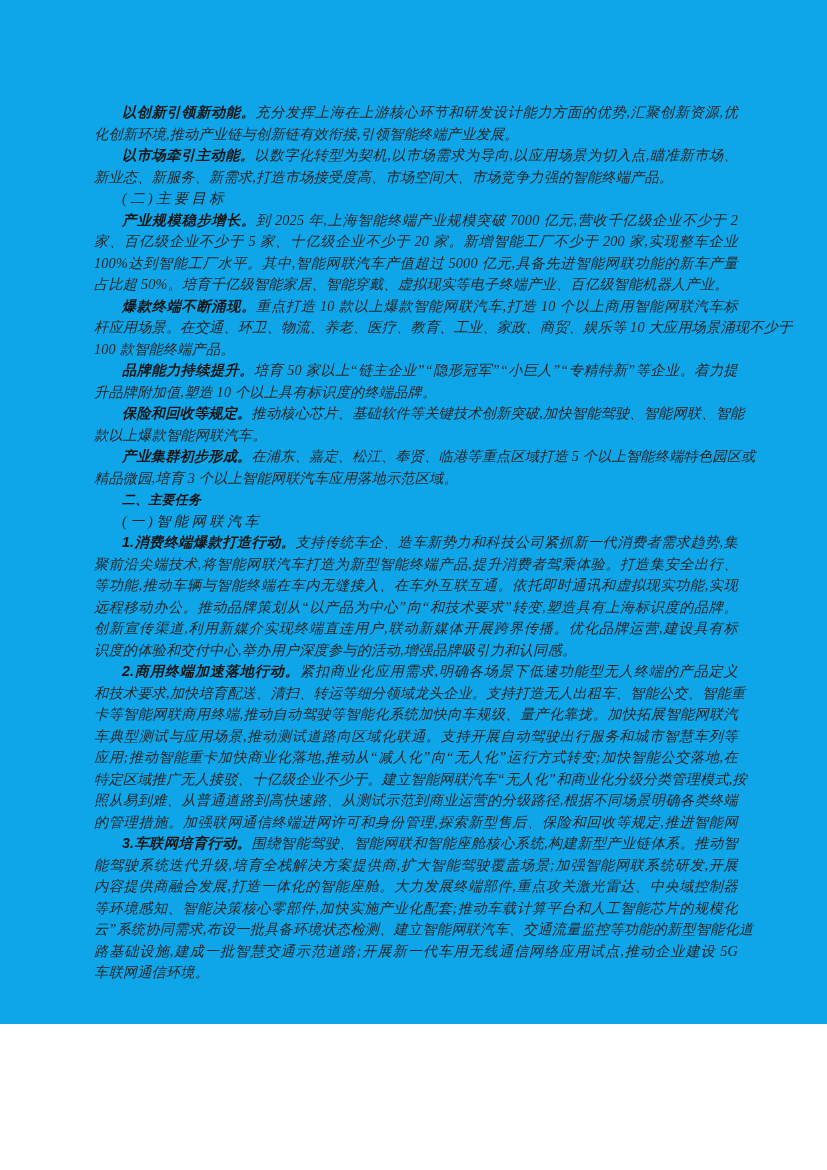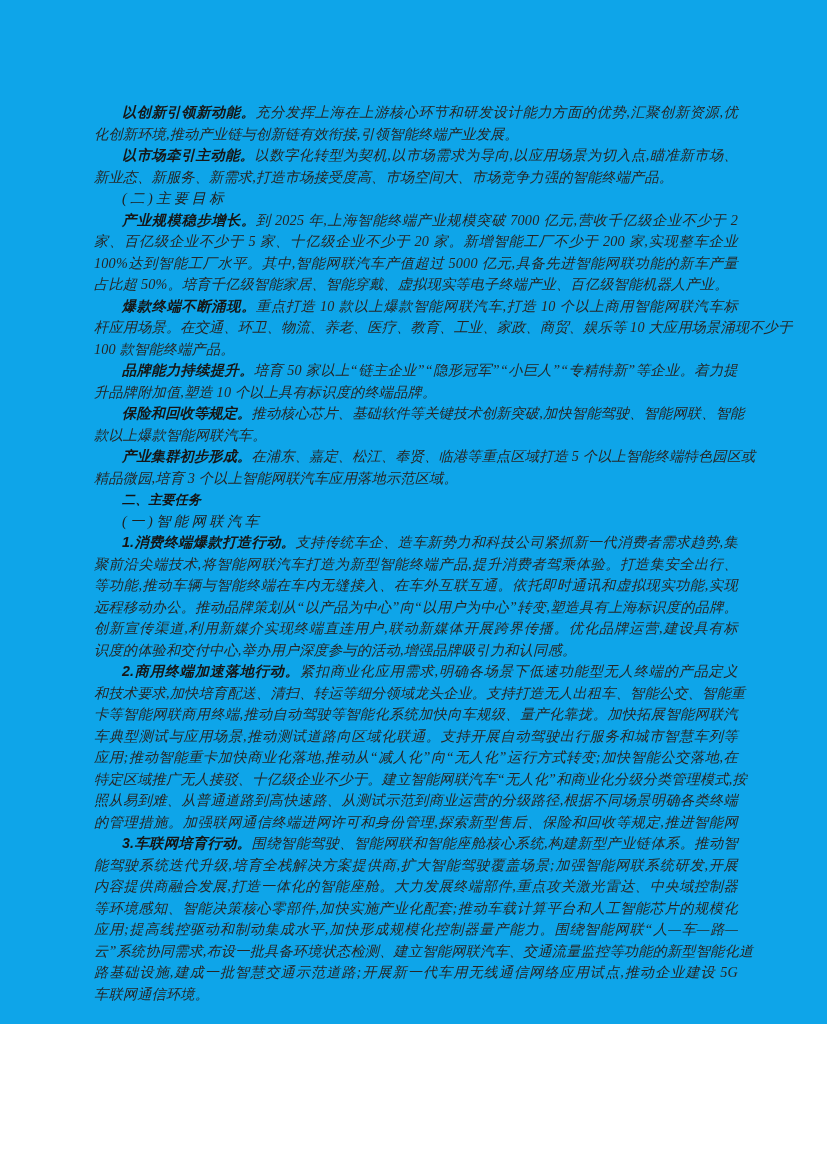--- a/index.html
+++ b/index.html
@@ -80,36 +80,35 @@
       <div class="line body">升品牌附加值,塑造 10 个以上具有标识度的终端品牌。</div>
       <div class="line body indent fill"><span class="lead">保险和回收等规定。</span>推动核心芯片、基础软件等关键技术创新突破,加快智能驾驶、智能网联、智能</div>
       <div class="line body">款以上爆款智能网联汽车。</div>
       <div class="line body indent fill"><span class="lead">产业集群初步形成。</span>在浦东、嘉定、松江、奉贤、临港等重点区域打造 5 个以上智能终端特色园区或</div>
       <div class="line body">精品微园,培育 3 个以上智能网联汽车应用落地示范区域。</div>
       <div class="line bold indent">二、主要任务</div>
       <div class="line kai indent">(一)智能网联汽车</div>
       <div class="line body indent fill"><span class="lead">1.消费终端爆款打造行动。</span>支持传统车企、造车新势力和科技公司紧抓新一代消费者需求趋势,集</div>
       <div class="line body fill">聚前沿尖端技术,将智能网联汽车打造为新型智能终端产品,提升消费者驾乘体验。打造集安全出行、</div>
       <div class="line body fill">等功能,推动车辆与智能终端在车内无缝接入、在车外互联互通。依托即时通讯和虚拟现实功能,实现</div>
-      <div class="line body fill">远程移动办公。推动品牌策划从“以产品为中心”向“以用户为中心”转变,塑造具有上海标识度的品牌。</div>
+      <div class="line body fill">远程移动办公。推动品牌策划从“以产品为中心”向“和技术要求”转变,塑造具有上海标识度的品牌。</div>
       <div class="line body fill">创新宣传渠道,利用新媒介实现终端直连用户,联动新媒体开展跨界传播。优化品牌运营,建设具有标</div>
       <div class="line body">识度的体验和交付中心,举办用户深度参与的活动,增强品牌吸引力和认同感。</div>
       <div class="line body indent fill"><span class="lead">2.商用终端加速落地行动。</span>紧扣商业化应用需求,明确各场景下低速功能型无人终端的产品定义</div>
       <div class="line body fill">和技术要求,加快培育配送、清扫、转运等细分领域龙头企业。支持打造无人出租车、智能公交、智能重</div>
       <div class="line body fill">卡等智能网联商用终端,推动自动驾驶等智能化系统加快向车规级、量产化靠拢。加快拓展智能网联汽</div>
       <div class="line body fill">车典型测试与应用场景,推动测试道路向区域化联通。支持开展自动驾驶出行服务和城市智慧车列等</div>
       <div class="line body fill">应用;推动智能重卡加快商业化落地,推动从“减人化”向“无人化”运行方式转变;加快智能公交落地,在</div>
       <div class="line body fill">特定区域推广无人接驳、十亿级企业不少于。建立智能网联汽车“无人化”和商业化分级分类管理模式,按</div>
       <div class="line body fill">照从易到难、从普通道路到高快速路、从测试示范到商业运营的分级路径,根据不同场景明确各类终端</div>
       <div class="line body fill">的管理措施。加强联网通信终端进网许可和身份管理,探索新型售后、保险和回收等规定,推进智能网</div>
       <div class="line body indent fill"><span class="lead">3.车联网培育行动。</span>围绕智能驾驶、智能网联和智能座舱核心系统,构建新型产业链体系。推动智</div>
       <div class="line body fill">能驾驶系统迭代升级,培育全栈解决方案提供商,扩大智能驾驶覆盖场景;加强智能网联系统研发,开展</div>
       <div class="line body fill">内容提供商融合发展,打造一体化的智能座舱。大力发展终端部件,重点攻关激光雷达、中央域控制器</div>
       <div class="line body fill">等环境感知、智能决策核心零部件,加快实施产业化配套;推动车载计算平台和人工智能芯片的规模化</div>
-      <div class="line body fill">应用;提高线控驱动和制动集成水平,加快形成规模化控制器量产能力。围绕智能网联“人—车—路—</div>
       <div class="line body fill">云”系统协同需求,布设一批具备环境状态检测、建立智能网联汽车、交通流量监控等功能的新型智能化道</div>
       <div class="line body fill">路基础设施,建成一批智慧交通示范道路;开展新一代车用无线通信网络应用试点,推动企业建设 5G</div>
       <div class="line body">车联网通信环境。</div>
     </div>
   <div class="footer">
     <span class="page-num">— 16 —</span>
     <span class="issue">(2022 年第 14 期)</span>
   </div>
 </div>
 

